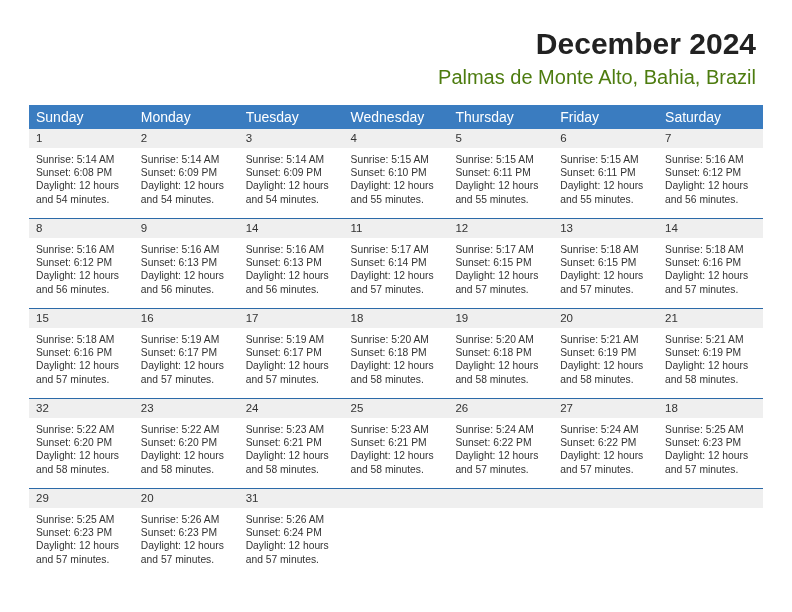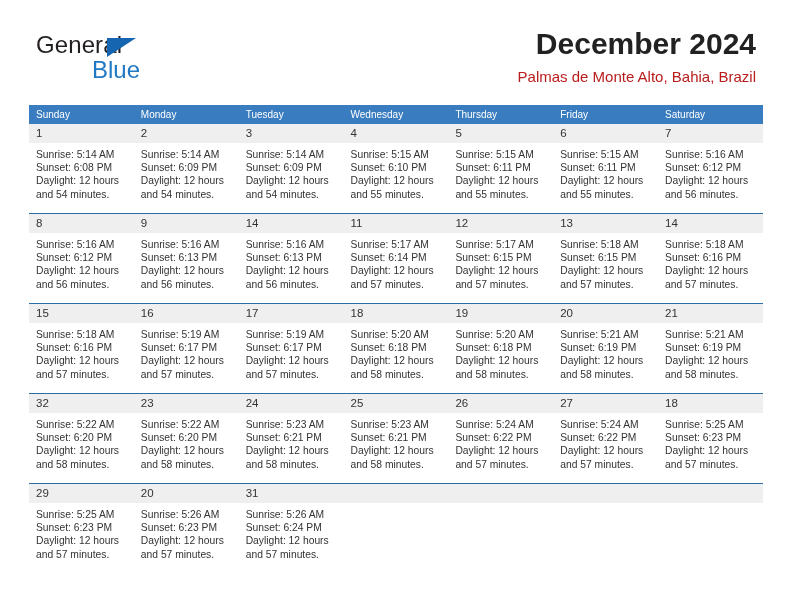--- a/index.html
+++ b/index.html
@@ -71,39 +71,39 @@
   }
   .cal-title {
     font-size: 30px;
     font-weight: bold;
     color: #222222;
     line-height: 36px;
     white-space: nowrap;
   }
   .cal-subtitle {
     margin-top: 6px;
-    font-size: 15px;
-    color: #b91c1c;
+    font-size: 20px;
+    color: #4d7c0f;
     line-height: 18px;
     white-space: nowrap;
   }
 
   
   .calendar {
     position: absolute;
     left: 29px;
     top: 105px;
     width: 734px;
     border-collapse: collapse;
     table-layout: fixed;
   }
   .calendar th {
     background: #3a7cc0;
     color: #ffffff;
-    font-size: 10px;
+    font-size: 14px;
     font-weight: normal;
     text-align: left;
     padding: 4px 0 4px 7px;
     height: 19px;
     box-sizing: border-box;
     margin-top: 16px;
   }
   .week-row > td {
     padding: 0;
     vertical-align: top;
@@ -139,25 +139,20 @@
     white-space: nowrap;
   }
 </style>
 </head>
 <body>
 
 <div class="page">
 
   <div class="header">
 
-    <div class="logo">
-      <span class="logo-general">General</span>
-      <span class="logo-tri"></span>
-      <span class="logo-blue">Blue</span>
-    </div>
 
     <div class="title-block">
       <div class="cal-title">December 2024</div>
       <div class="cal-subtitle">Palmas de Monte Alto, Bahia, Brazil</div>
     </div>
 
   </div>
 
   <table class="calendar">
     <thead>

